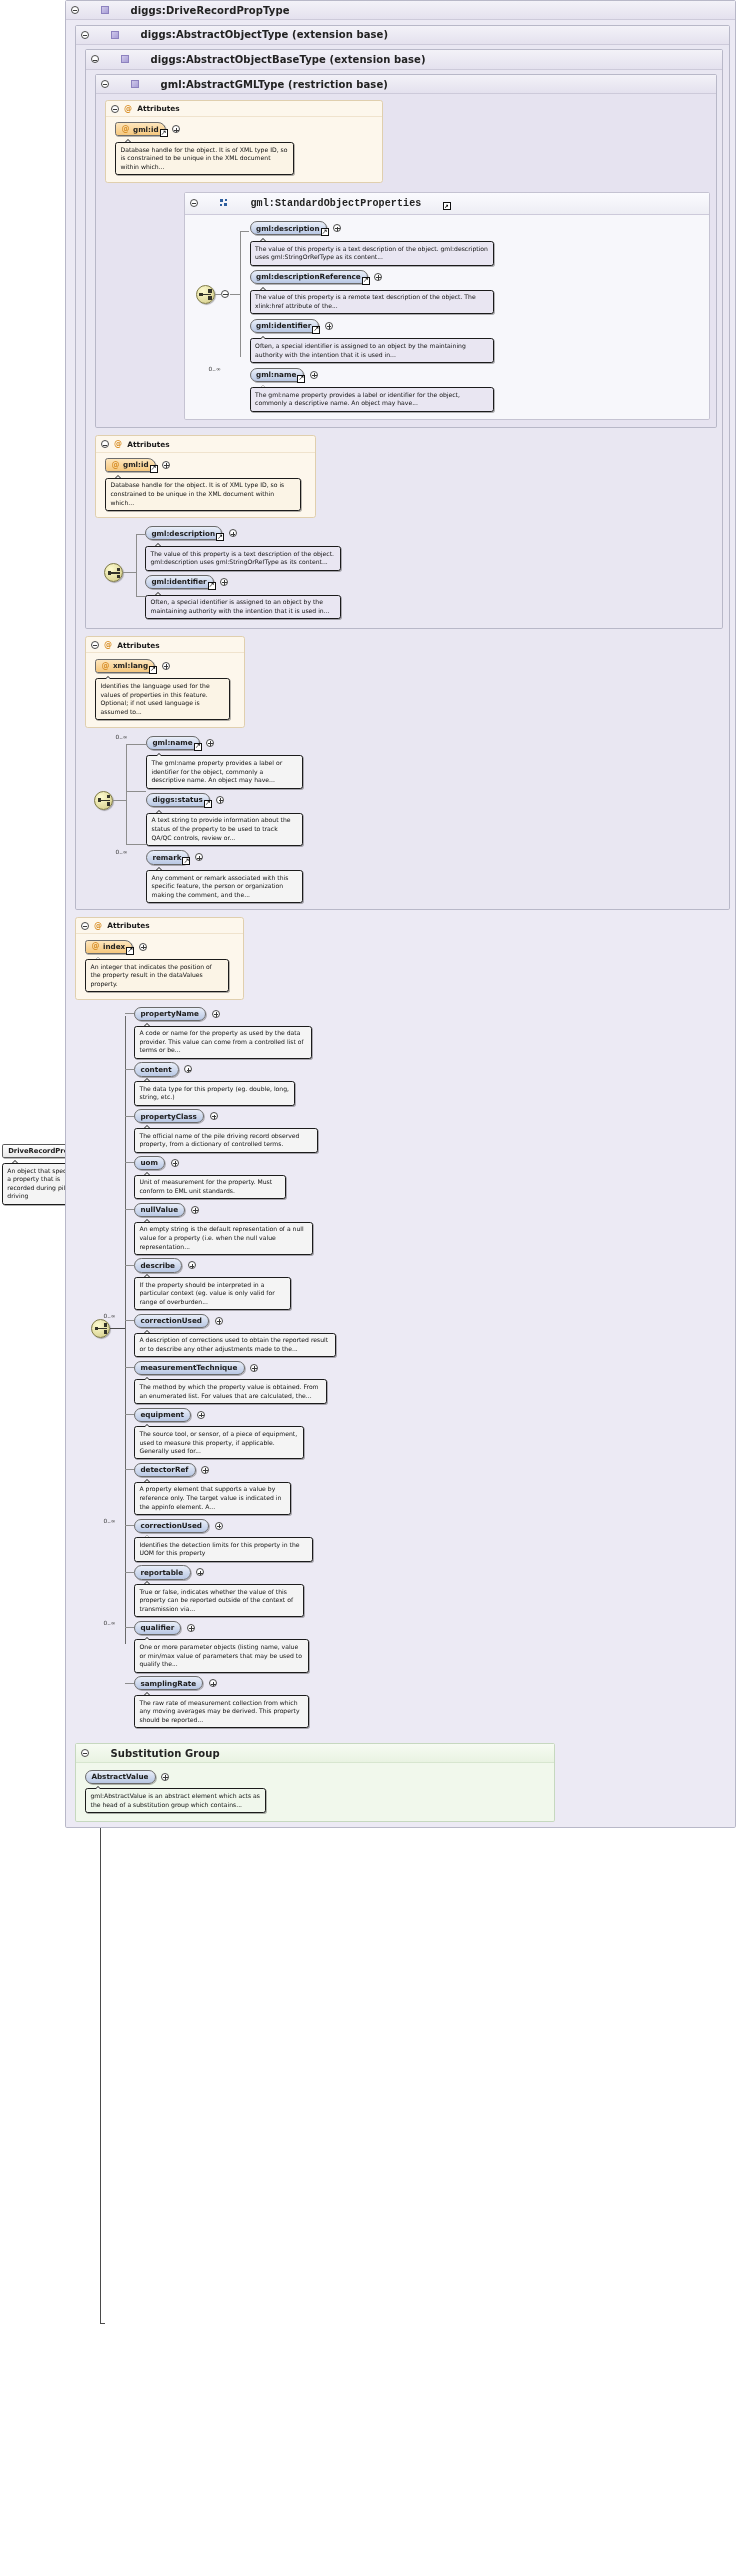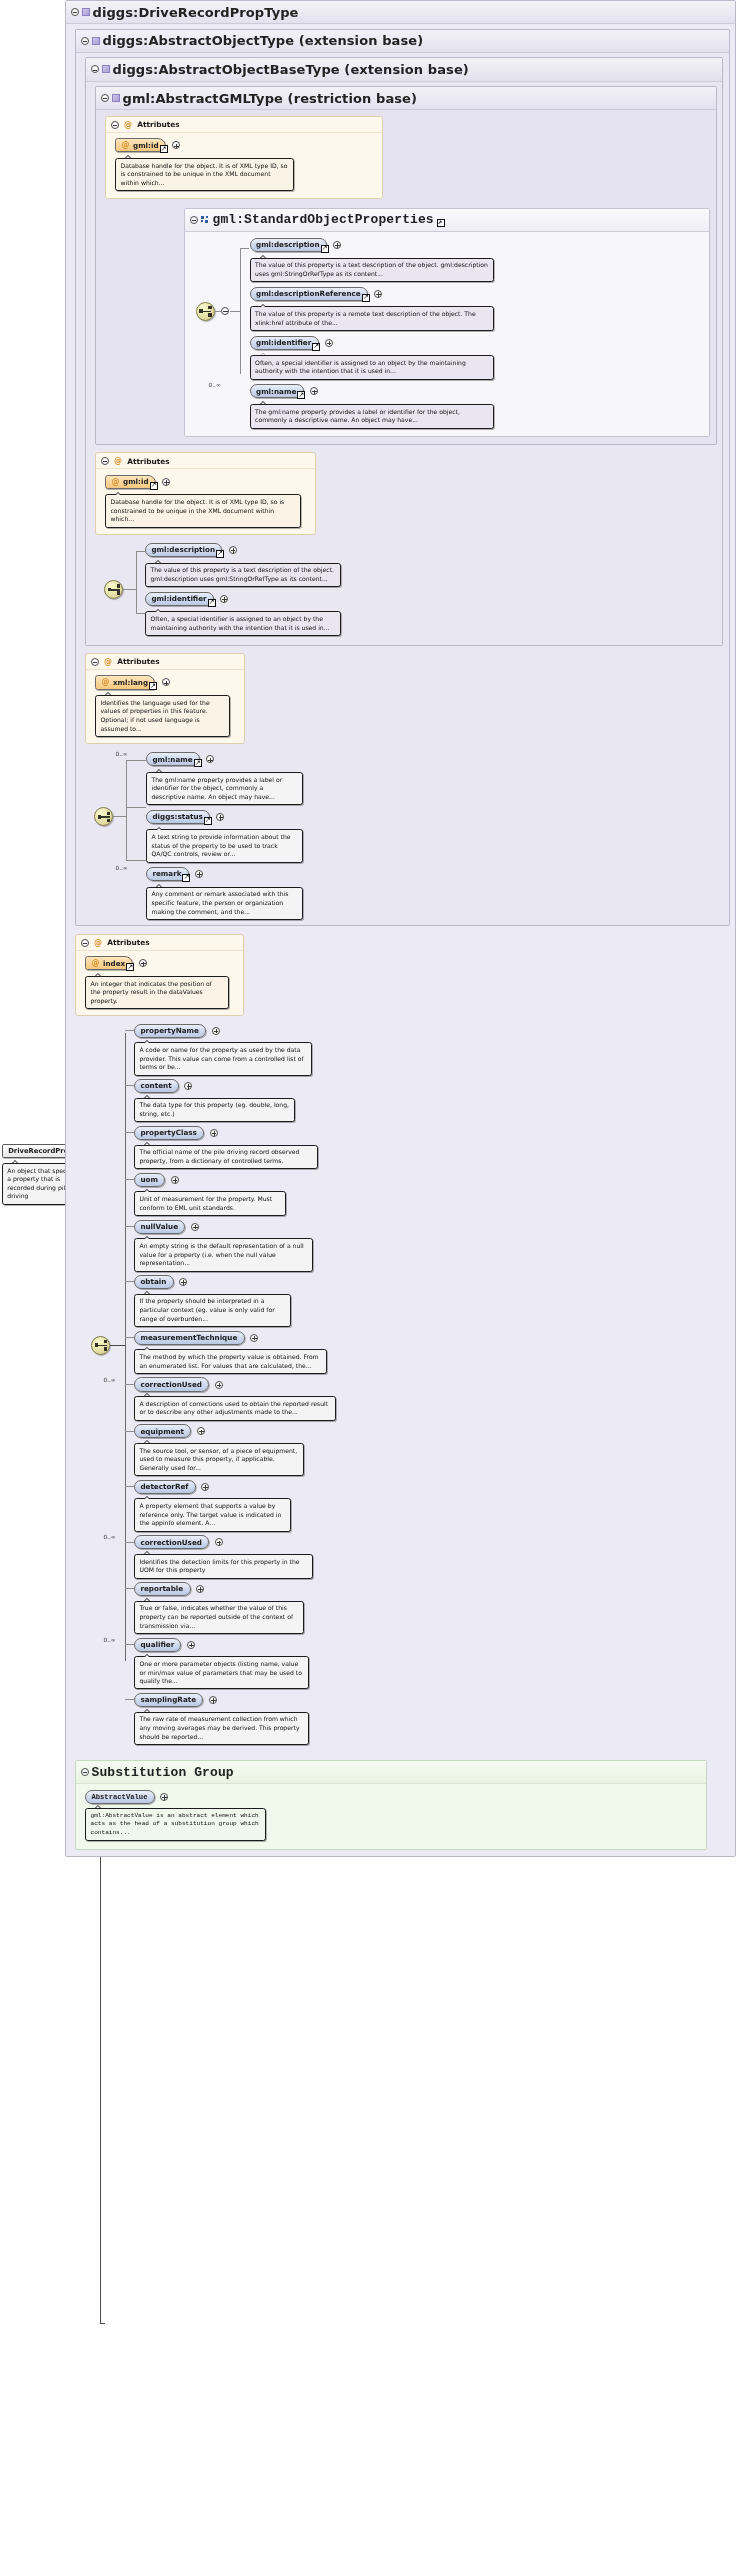--- a/index.html
+++ b/index.html
@@ -19,25 +19,25 @@
   .panel {
     position: relative;
     border: 0.9px solid #b8b8c8;
     border-radius: 1.8px;
     background: #eceaf4;
     margin: 0;
   }
   .panel > .panel-hd {
     display: flex;
     align-items: center;
-    gap: 3px;
+    gap: 22px;
     padding: 3.6px 5.4px 3.6px 4.5px;
     background: linear-gradient(to bottom,#f3f2f8,#e4e1ee);
     border-bottom: 0.9px solid #cdcada;
-    font-size: 13px;
+    font-size: 10px;
     font-weight: bold;
     color: #222;
     letter-spacing: 0.1px;
   }
   .panel > .panel-body { padding: 5.4px 5.4px 7.2px 7.2px; }
 
   
   .circ {
     width: 8px; height: 8px;
     border: 0.9px solid #4a4a4a;
@@ -544,41 +544,41 @@
             <div class="ln" style="position: absolute; left: -9px; top: 6.3px; width: 9px; height: 0.9px;"></div>
             <div class="node-row">
               <span class="pill elem">nullValue</span>
               <span class="circ plus" style="margin-left: 2.7px;"></span>
             </div>
             <div class="doc" style="width: 179px;">An empty string is the default representation of a null value for a property (i.e. when the null value representation...</div>
           </div>
           <div style="position: relative; margin-bottom: 3.6px;">
             <div class="ln" style="position: absolute; left: -9px; top: 6.3px; width: 9px; height: 0.9px;"></div>
             <div class="node-row">
-              <span class="pill elem">obtain</span>
+              <span class="pill elem">describe</span>
               <span class="circ plus" style="margin-left: 2.7px;"></span>
             </div>
             <div class="doc" style="width: 157px;">If the property should be interpreted in a particular context (eg. value is only valid for range of overburden...</div>
           </div>
           <div style="position: relative; margin-bottom: 3.6px;">
+            <span class="occ" style="position: absolute; left: -30.5px; top: -0.9px;">0..∞</span>
+            <div class="ln" style="position: absolute; left: -9px; top: 6.3px; width: 9px; height: 0.9px;"></div>
+            <div class="node-row">
+              <span class="pill elem">correctionUsed</span>
+              <span class="circ plus" style="margin-left: 2.7px;"></span>
+            </div>
+            <div class="doc" style="width: 202px;">A description of corrections used to obtain the reported result or to describe any other adjustments made to the...</div>
+          </div>
+          <div style="position: relative; margin-bottom: 3.6px;">
             <div class="ln" style="position: absolute; left: -9px; top: 6.3px; width: 9px; height: 0.9px;"></div>
             <div class="node-row">
               <span class="pill elem">measurementTechnique</span>
               <span class="circ plus" style="margin-left: 2.7px;"></span>
             </div>
             <div class="doc" style="width: 193px;">The method by which the property value is obtained. From an enumerated list. For values that are calculated, the...</div>
-          </div>
-          <div style="position: relative; margin-bottom: 3.6px;">
-            <span class="occ" style="position: absolute; left: -30.5px; top: -0.9px;">0..∞</span>
-            <div class="ln" style="position: absolute; left: -9px; top: 6.3px; width: 9px; height: 0.9px;"></div>
-            <div class="node-row">
-              <span class="pill elem">correctionUsed</span>
-              <span class="circ plus" style="margin-left: 2.7px;"></span>
-            </div>
-            <div class="doc" style="width: 202px;">A description of corrections used to obtain the reported result or to describe any other adjustments made to the...</div>
           </div>
           <div style="position: relative; margin-bottom: 3.6px;">
             <div class="ln" style="position: absolute; left: -9px; top: 6.3px; width: 9px; height: 0.9px;"></div>
             <div class="node-row">
               <span class="pill elem">equipment</span>
               <span class="circ plus" style="margin-left: 2.7px;"></span>
             </div>
             <div class="doc" style="width: 170px;">The source tool, or sensor, of a piece of equipment, used to measure this property, if applicable. Generally used for...</div>
           </div>
           <div style="position: relative; margin-bottom: 3.6px;">
@@ -619,21 +619,21 @@
             <div class="ln" style="position: absolute; left: -9px; top: 6.3px; width: 9px; height: 0.9px;"></div>
             <div class="node-row">
               <span class="pill elem">samplingRate</span>
               <span class="circ plus" style="margin-left: 2.7px;"></span>
             </div>
             <div class="doc" style="width: 175px;">The raw rate of measurement collection from which any moving averages may be derived. This property should be reported...</div>
           </div>
         </div>
     </div>
 
-    <div class="panel sg-panel" style="margin-top:15px; width:632px;font-family:Liberation Mono, monospace;">
+    <div class="panel sg-panel" style="margin-top:15px; width:480px;">
       <div class="panel-hd">
         <span class="circ"></span>
         <span>Substitution Group</span>
       </div>
       <div class="panel-body" style="padding:6.3px 7.2px 8px 9px;">
         <div class="node-row">
           <span class="pill elem">AbstractValue</span>
           <span class="circ plus" style="margin-left:2.7px;"></span>
         </div>
         <div class="doc grn" style="width:181px;">gml:AbstractValue is an abstract element which acts as the head of a substitution group which contains...</div>

